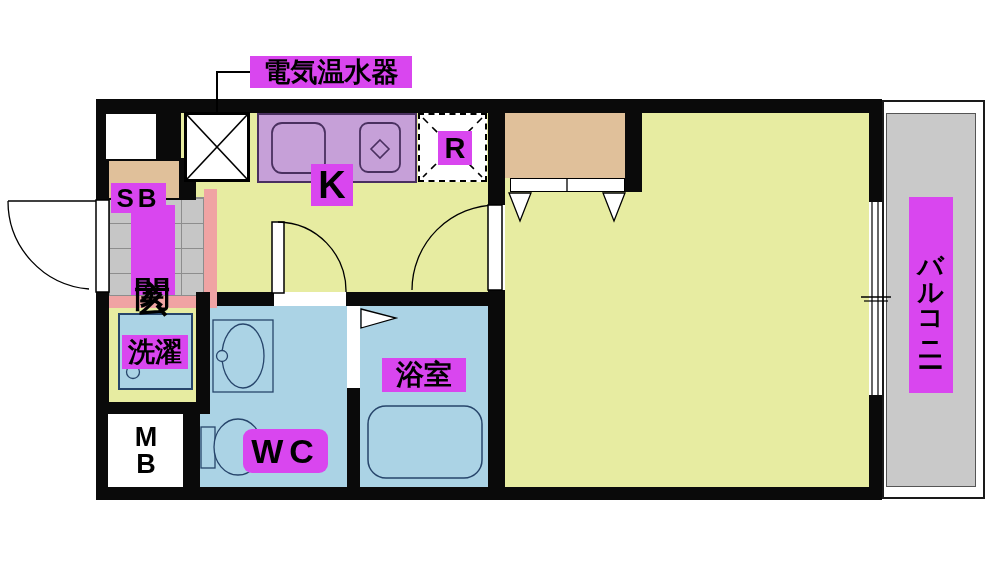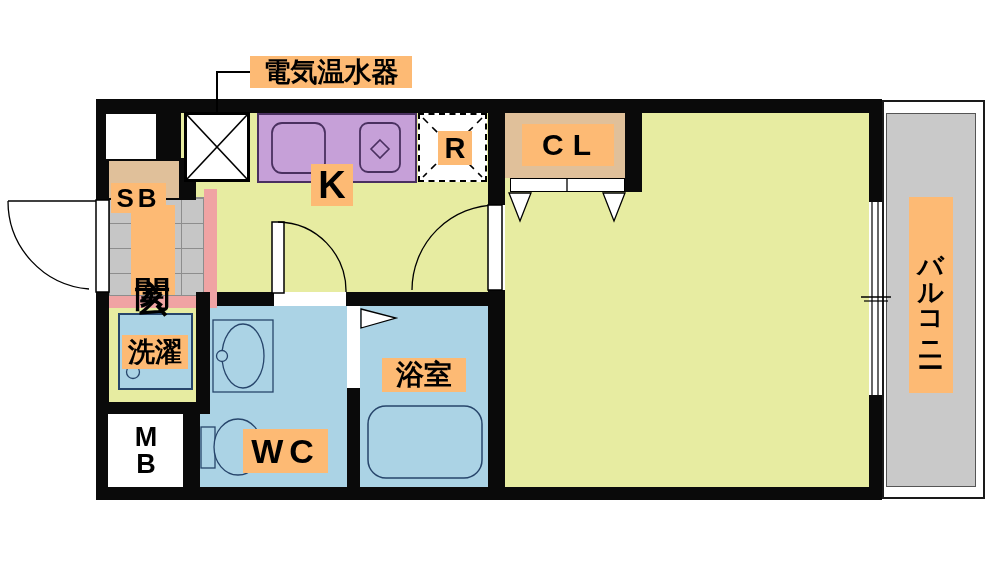--- a/index.html
+++ b/index.html
@@ -1,21 +1,21 @@
 <!DOCTYPE html>
 <html><head>
 <meta charset="utf-8">
 <style>
   html,body{margin:0;padding:0;background:#fff;}
   .plan{position:relative;width:1000px;height:562px;background:#ffffff;overflow:hidden;
         font-family:"Liberation Sans","DejaVu Sans",sans-serif;}
   .wall{position:absolute;background:#0a0a0a;}
   .fill{position:absolute;}
   .gap{position:absolute;background:#ffffff;}
-  .lbl{position:absolute;background:#fdba74;color:#000;font-weight:bold;
+  .lbl{position:absolute;background:#d946ef;color:#000;font-weight:bold;
        display:flex;align-items:center;justify-content:center;line-height:1;}
   .vert{writing-mode:vertical-rl;text-orientation:upright;}
   .tiles{background-color:#c6c6c6;
          background-image:linear-gradient(#8d8d8d 1px,transparent 1px),
                           linear-gradient(90deg,#8d8d8d 1px,transparent 1px);
          background-size:24px 25px;border:1px solid #8d8d8d;box-sizing:border-box;}
   svg.overlay{position:absolute;left:0;top:0;pointer-events:none;}
   .bx{box-sizing:border-box;}
 </style>
 </head>
@@ -114,25 +114,24 @@
 
     <line x1="872" y1="202" x2="872" y2="395" stroke="#000" stroke-width="1.2"></line>
     <line x1="878" y1="202" x2="878" y2="395" stroke="#000" stroke-width="1.2"></line>
     <line x1="861" y1="297" x2="891" y2="297" stroke="#000" stroke-width="1.5"></line>
     <line x1="864" y1="301" x2="888" y2="301" stroke="#000" stroke-width="1.2"></line>
   </svg>
 
   <div class="lbl" style="left:250px;top:56px;width:162px;height:32px;font-size:27px;">電気温水器</div>
   <div class="lbl" style="left:311px;top:164px;width:42px;height:42px;font-size:38px;">K</div>
   <div class="lbl" style="left:438px;top:131px;width:34px;height:34px;font-size:29px;">R</div>
-  <div class="lbl" style="left:522px;top:124px;width:86px;height:42px;font-size:30px;letter-spacing:9px;padding-left:6px;">CL</div>
   <div class="lbl vert" style="left:909px;top:197px;width:44px;height:196px;font-size:26px;">バルコニー</div>
   <div class="lbl vert" style="left:131px;top:205px;width:44px;height:90px;font-size:35px;">玄関</div>
   <div class="lbl" style="left:111px;top:164px;width:55px;height:30px;font-size:26px;letter-spacing:4px;margin-top:19px;">SB</div>
   <div class="lbl" style="left:122px;top:335px;width:66px;height:34px;font-size:27px;">洗濯</div>
-  <div class="lbl" style="left:243px;top:429px;width:85px;height:44px;font-size:34px;letter-spacing:6px;">WC</div>
+  <div class="lbl" style="left:243px;top:429px;width:85px;height:44px;font-size:34px;letter-spacing:6px;border-radius:9px;">WC</div>
   <div class="lbl" style="left:382px;top:358px;width:84px;height:34px;font-size:28px;">浴室</div>
   <div class="lbl" style="left:118px;top:420px;width:56px;height:62px;font-size:27px;flex-direction:column;background:transparent;">
     <span style="display:block;">M</span>
     <span style="display:block;">B</span>
   </div>
 
 </div>
 
 </body></html>

